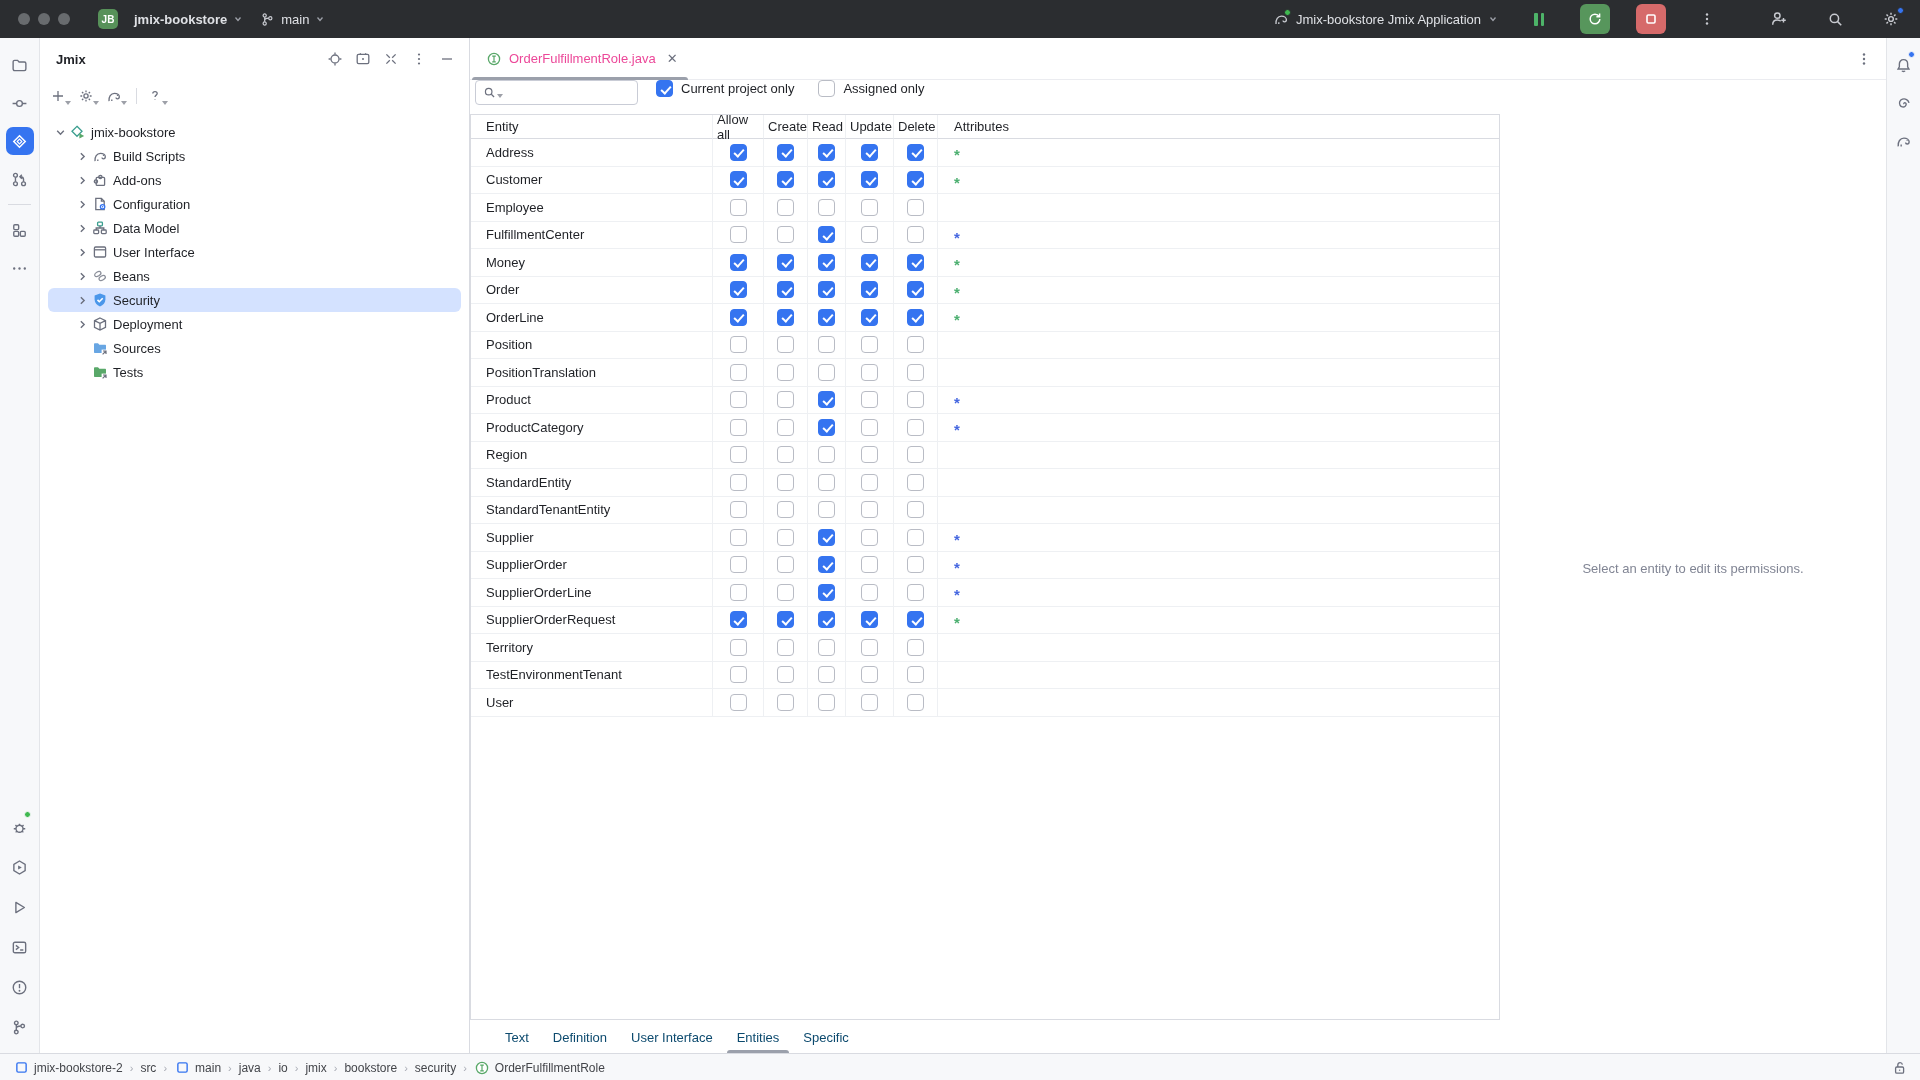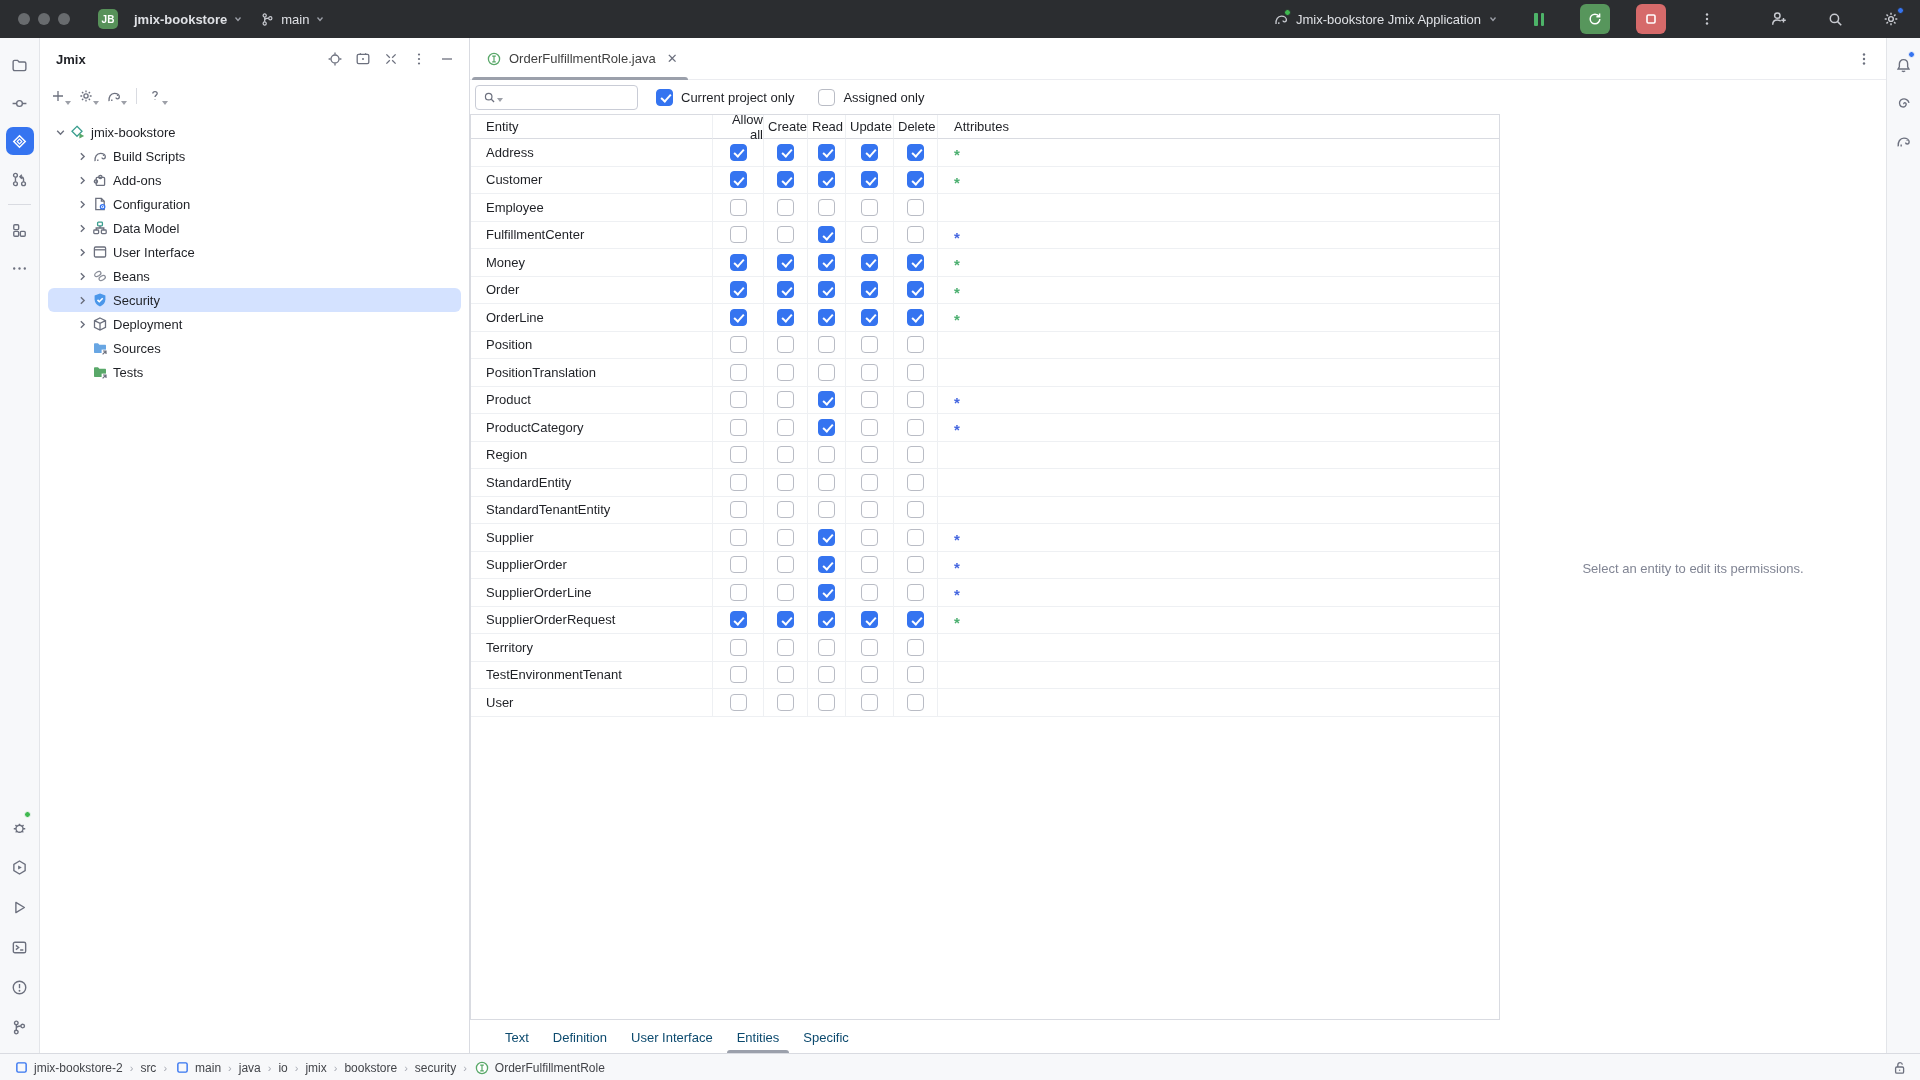--- a/index.html
+++ b/index.html
@@ -55,40 +55,40 @@
   .trow.selected { background:#d4e2ff; }
   .trow .chev { width:16px; height:16px; display:flex; align-items:center; justify-content:center; flex:0 0 auto; color:#6c707e; }
   .trow .icn { margin:0 5px 0 2px; }
   .trow .tlabel { white-space:nowrap; }
   .indent0 { padding-left:4px; } .indent1 { padding-left:26px; }
 
   
   .editor { flex:1; display:flex; flex-direction:column; background:#fff; min-width:0; }
   .tabbar { height:42px; display:flex; align-items:center; border-bottom:1px solid #ebecf0; position:relative; }
   .tab { height:100%; display:flex; align-items:center; gap:7px; padding:0 10px 0 16px; position:relative; }
-  .tab .ttl { color:#404040; }
+  .tab .ttl { color:#ec4899; }
   .tab .closex { color:#6c707e; font-size:13px; margin-left:4px; }
   .tab .underline { position:absolute; left:2px; right:0; bottom:-1px; height:3px; background:#9ba0ab; border-radius:3px 3px 0 0; }
   .tab-kebab { margin-left:auto; margin-right:14px; color:#6c707e; }
 
-  .filterbar { height:34px; display:flex; align-items:center; padding-left:5px; }
+  .filterbar { height:34px; display:flex; align-items:flex-start; padding-left:5px; }
   .searchbox { width:163px; height:25px; border:1px solid #c9ccd6; border-radius:4px; background:#fff;
     display:flex; align-items:center; padding:0 4px 0 6px; gap:1px; margin-right:18px; }
   .searchbox input { border:none; outline:none; flex:1; min-width:0; font-size:13px; background:transparent; }
   .sb-chev { width:0; height:0; border-left:3px solid transparent; border-right:3px solid transparent; border-top:4px solid #9da0a8; margin-top:6px; }
   .filteropt { display:flex; align-items:center; gap:8px; margin-right:24px; }
 
   .cb { width:17px; height:17px; border:1px solid #b9bcc5; border-radius:4px; background:#fff; position:relative; flex:0 0 auto; }
   .cb.on { background:#3574f0; border-color:#3574f0; }
   .cb.on::after { content:""; position:absolute; left:5.5px; top:2.5px; width:4px; height:8px;
     border:solid #fff; border-width:0 2px 2px 0; transform:rotate(42deg); }
 
   .content { position:relative; flex:1; min-height:0; }
   .ptable { position:absolute; left:0; top:0; bottom:2px; width:1030px; border:1px solid #d9dbe1; background:#fff; }
-  .tgrid { display:grid; grid-template-columns:242px 51px 44px 38px 48px 44px 1fr; align-items:stretch;text-align:right; }
+  .tgrid { display:grid; grid-template-columns:242px 51px 44px 38px 48px 44px 1fr; align-items:stretch; }
   .thead .hcell { height:24px; display:flex; align-items:center; border-bottom:1px solid #d9dbe1; color:#1f2126; }
   .hcell, .tcell { border-right:1px solid #eef0f3; padding-left:4px; }
   .hcell:first-child, .tcell.entity { padding-left:15px; }
   .hcell:last-child, .tcell.attrs { border-right:none; padding-left:16px; }
   .trowt { height:27.5px; }
   .trowt .tcell { display:flex; align-items:center; border-bottom:1px solid #eef0f3; }
   .trowt .tcell.cbc { justify-content:center; padding-left:0; }
   .star { font-size:15px; font-weight:bold; line-height:10px; margin-top:6px; }
   .star.green { color:#4caf70; } .star.blue { color:#4466e0; }
 

